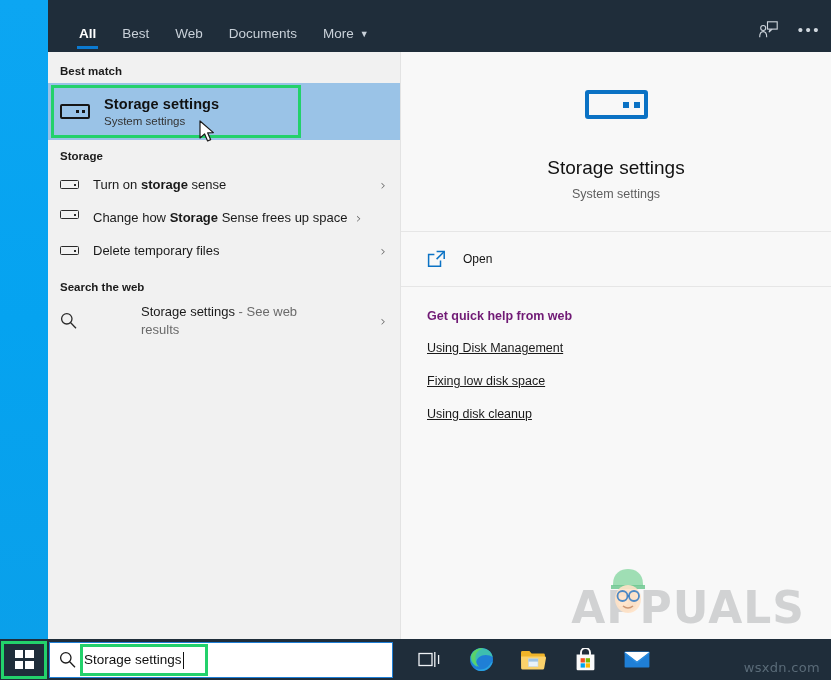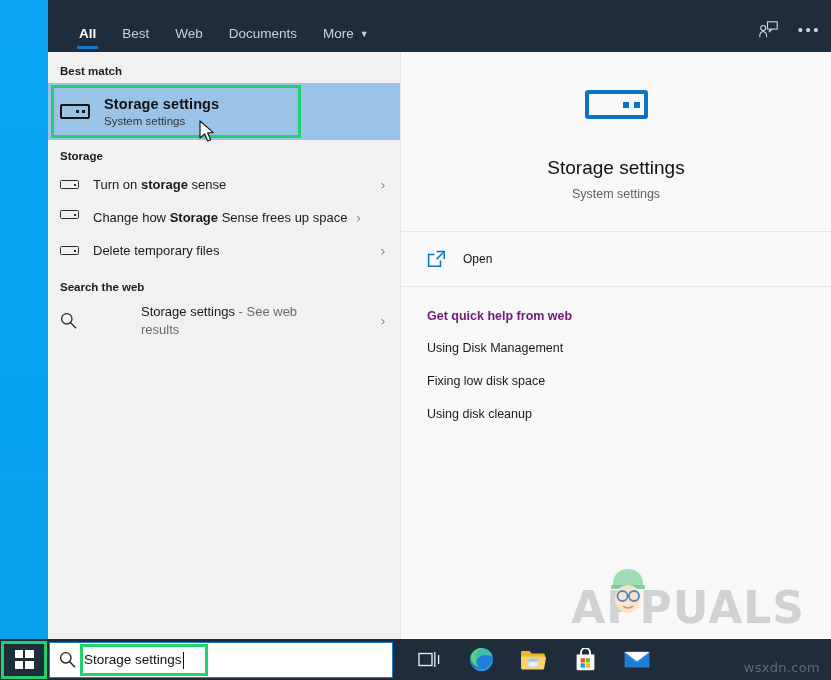--- a/index.html
+++ b/index.html
@@ -125,21 +125,21 @@
 
   .open-row {
     display: flex; align-items: center; padding: 18px 0 18px 26px;
     border-bottom: 1px solid #e6e6e6;
   }
   .open-icon { flex: 0 0 20px; margin-right: 16px; display: flex; }
   .open-label { font-size: 12px; color: #141414; }
 
   .help-block { padding: 22px 0 0 26px; }
   .help-title { font-size: 12.5px; font-weight: bold; color: #701a75; margin-bottom: 18px; }
-  .help-link { font-size: 12.5px; color: #1a1a1a; margin-bottom: 19px; }
+  .help-link { font-size: 12.5px; color: #1a1a1a; margin-bottom: 19px; text-decoration: underline; }
 
   
   .watermark {
     position: absolute; right: 26px; bottom: 6px; z-index: 6;
     display: flex; align-items: center; pointer-events: none;
   }
   .wm-text {
     font-size: 44px; font-weight: bold; color: rgba(135,138,140,0.34);
     letter-spacing: 1px; font-family: "DejaVu Sans", sans-serif;
   }

